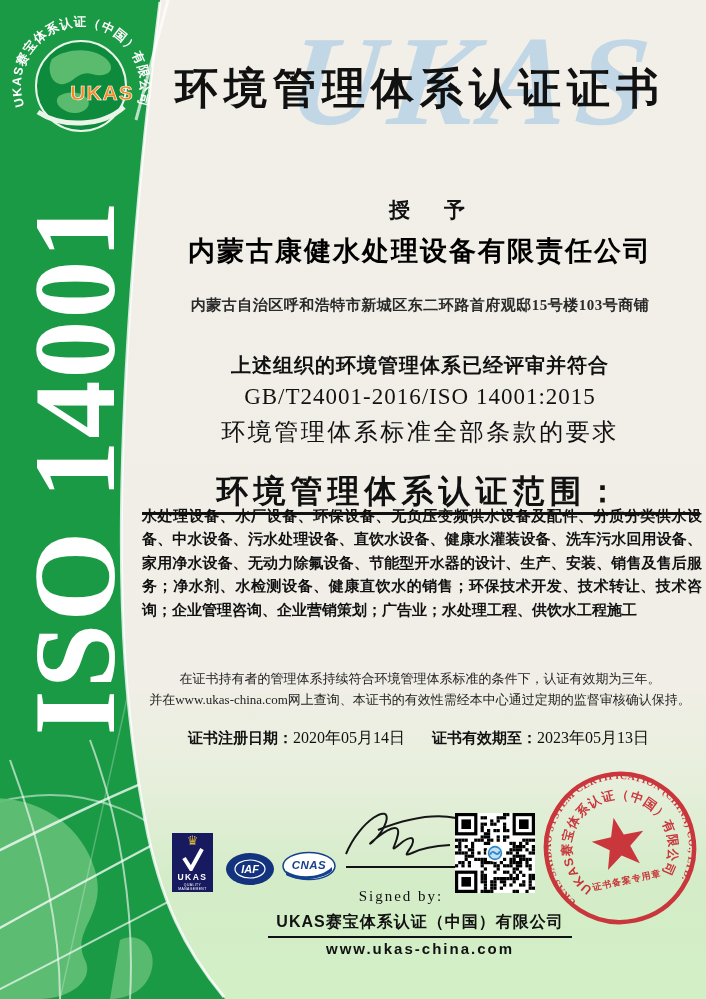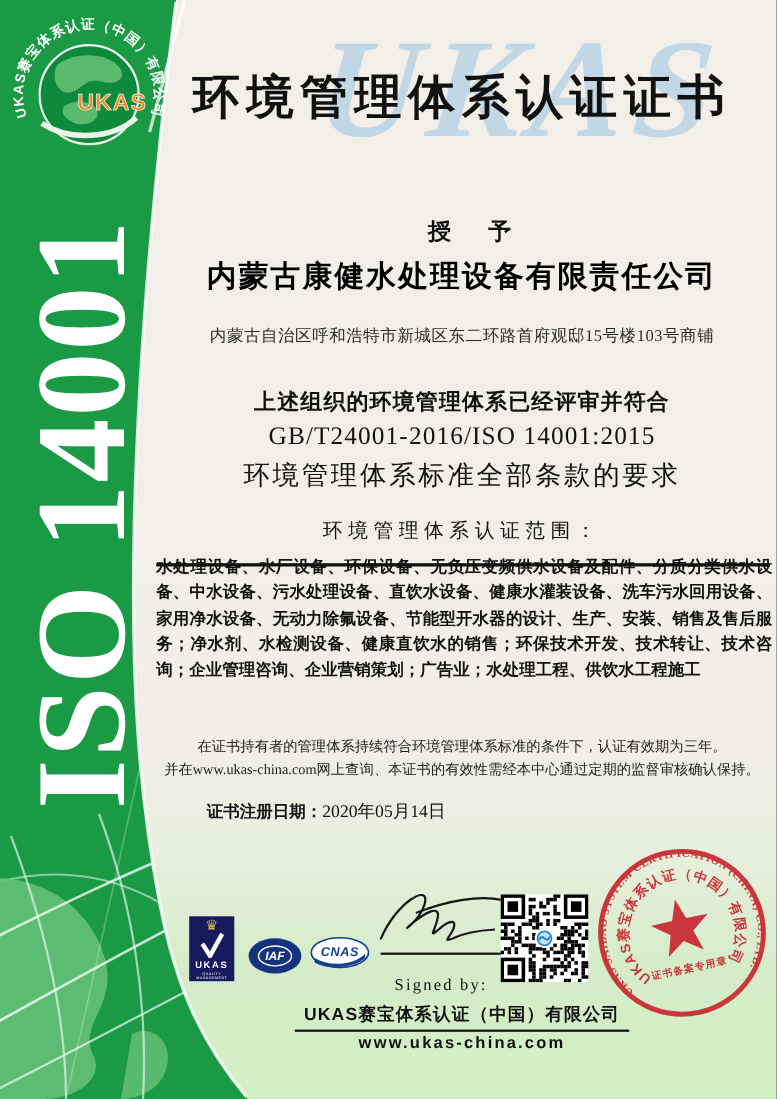--- a/index.html
+++ b/index.html
@@ -23,25 +23,25 @@
     transform:rotate(-90deg);z-index:3;text-align:center;
     font-family:"Liberation Serif","DejaVu Serif",serif;font-weight:700;
     font-size:116px;color:#ffffff;letter-spacing:2px;white-space:nowrap;
   }
   .badge-svg{left:4px;top:4px;z-index:4;}
 
   .title{top:60px;font-weight:700;font-size:43px;letter-spacing:6px;color:#111;z-index:5;}
   .cert-no{left:440px;top:149px;width:230px;text-align:center;font-weight:700;font-size:19px;letter-spacing:1px;color:#111;z-index:5;}
   .awarded{top:196px;font-weight:700;font-size:21px;letter-spacing:14px;padding-left:14px;color:#111;z-index:5;}
   .company{top:233px;font-weight:700;font-size:27px;letter-spacing:2px;color:#000;z-index:5;}
-  .address{top:296px;font-size:15px;letter-spacing:.5px;color:#2a2a2a;z-index:5;}
+  .address{top:296px;font-size:15px;letter-spacing:.5px;color:#2a2a2a;z-index:5;font-weight:bold;}
   .conformity{top:352px;font-weight:700;font-size:20px;letter-spacing:1px;color:#111;z-index:5;}
   .standard{top:384px;font-size:23px;letter-spacing:1px;color:#111;z-index:5;}
   .standard-note{top:416px;font-size:24px;letter-spacing:2.5px;color:#111;z-index:5;}
-  .scope-title{top:470px;font-weight:400;font-size:18px;letter-spacing:5px;color:#111;z-index:5;}
+  .scope-title{top:470px;font-weight:700;font-size:32px;letter-spacing:5px;color:#111;z-index:5;}
   .scope-rule{left:142px;top:512px;width:558px;height:3px;background:#111;z-index:5;}
   .scope-text{
     left:142px;top:504px;width:560px;font-weight:700;font-size:15px;
     line-height:23.4px;text-align:justify;color:#111;z-index:5;
   }
   .note1{top:670px;font-size:13px;color:#222;z-index:5;}
   .note2{top:691px;font-size:13px;color:#222;z-index:5;}
   .dates{top:728px;z-index:5;}
   .date-label{font-weight:700;font-size:15px;color:#111;}
   .date-value{font-family:"Liberation Serif",serif;font-size:16px;color:#111;margin-top:26px;}
@@ -119,20 +119,23 @@
   <div class="abs ctr serif standard">GB/T24001-2016/ISO 14001:2015</div>
   <div class="abs ctr serif standard-note">环境管理体系标准全部条款的要求</div>
   <div class="abs ctr serif scope-title">环境管理体系认证范围：</div>
   <div class="abs scope-rule"></div>
   <div class="abs scope-text">水处理设备、水厂设备、环保设备、无负压变频供水设备及配件、分质分类供水设备、中水设备、污水处理设备、直饮水设备、健康水灌装设备、洗车污水回用设备、家用净水设备、无动力除氟设备、节能型开水器的设计、生产、安装、销售及售后服务；净水剂、水检测设备、健康直饮水的销售；环保技术开发、技术转让、技术咨询；企业管理咨询、企业营销策划；广告业；水处理工程、供饮水工程施工</div>
   <div class="abs ctr serif note1">在证书持有者的管理体系持续符合环境管理体系标准的条件下，认证有效期为三年。</div>
   <div class="abs ctr serif note2">并在www.ukas-china.com网上查询、本证书的有效性需经本中心通过定期的监督审核确认保持。</div>
 
   <div class="abs dates" style="left:188px;">
     <span class="date-label">证书注册日期：</span><span class="date-value">2020年05月14日</span>
+  </div>
+  <div class="abs dates" style="left:432px;">
+    <span class="date-label">证书有效期至：</span><span class="date-value">2023年05月13日</span>
   </div>
 
   <div class="abs ukas-mark">
     <span class="crown">♛</span>
     <svg width="24" height="24" viewBox="0 0 24 24">
       <polyline points="3,11 10,22 21,2" fill="none" stroke="#ffffff" stroke-width="4"></polyline>
     </svg>
     <span class="ukas-word">UKAS</span>
     <span class="ukas-sub">QUALITY MANAGEMENT</span>
   </div>

